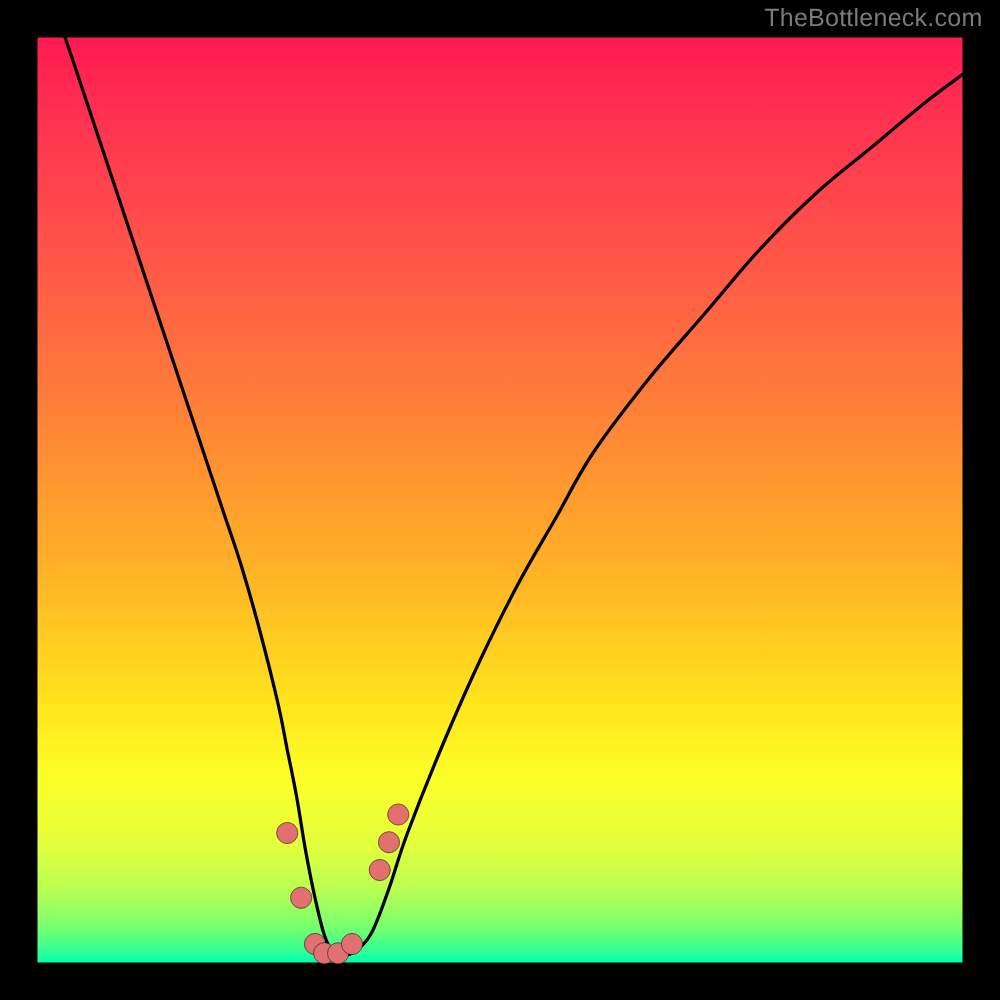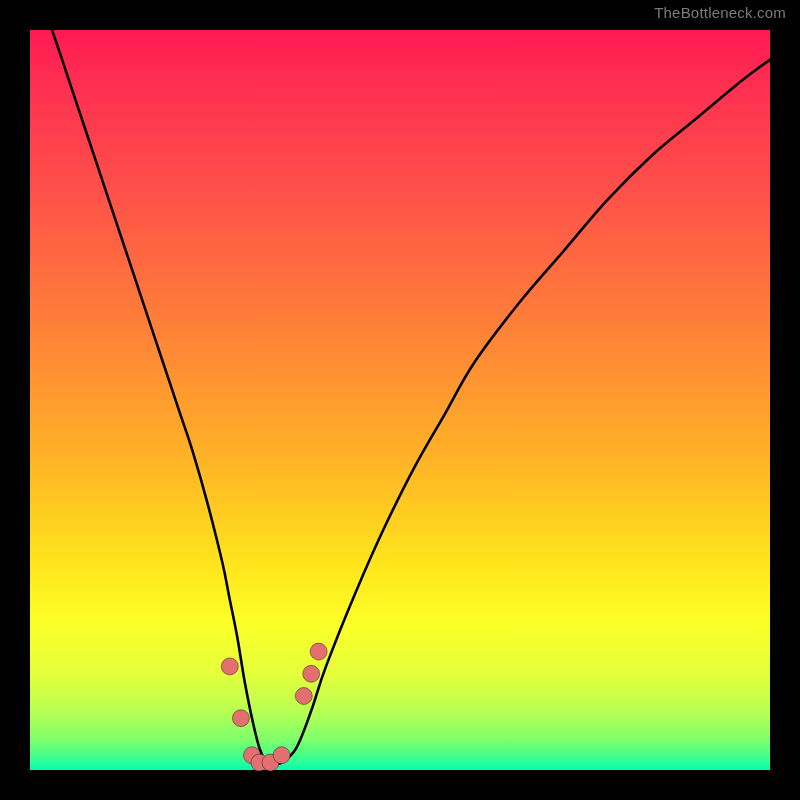--- a/index.html
+++ b/index.html
@@ -40,21 +40,21 @@
       #7cff6c 96%,
       #2bff9a 99%,
       #00ffb0 100%
     );
   }
   .watermark {
     position: absolute;
     top: 4px;
     right: 14px;
     color: #7b7b7b;
-    font-size: 15px;
+    font-size: 20px;
     font-weight: 500;
     letter-spacing: 0.2px;
     user-select: none;
   }
   svg.curve {
     position: absolute;
     inset: 0;
     width: 740px;
     height: 740px;
     overflow: visible;

